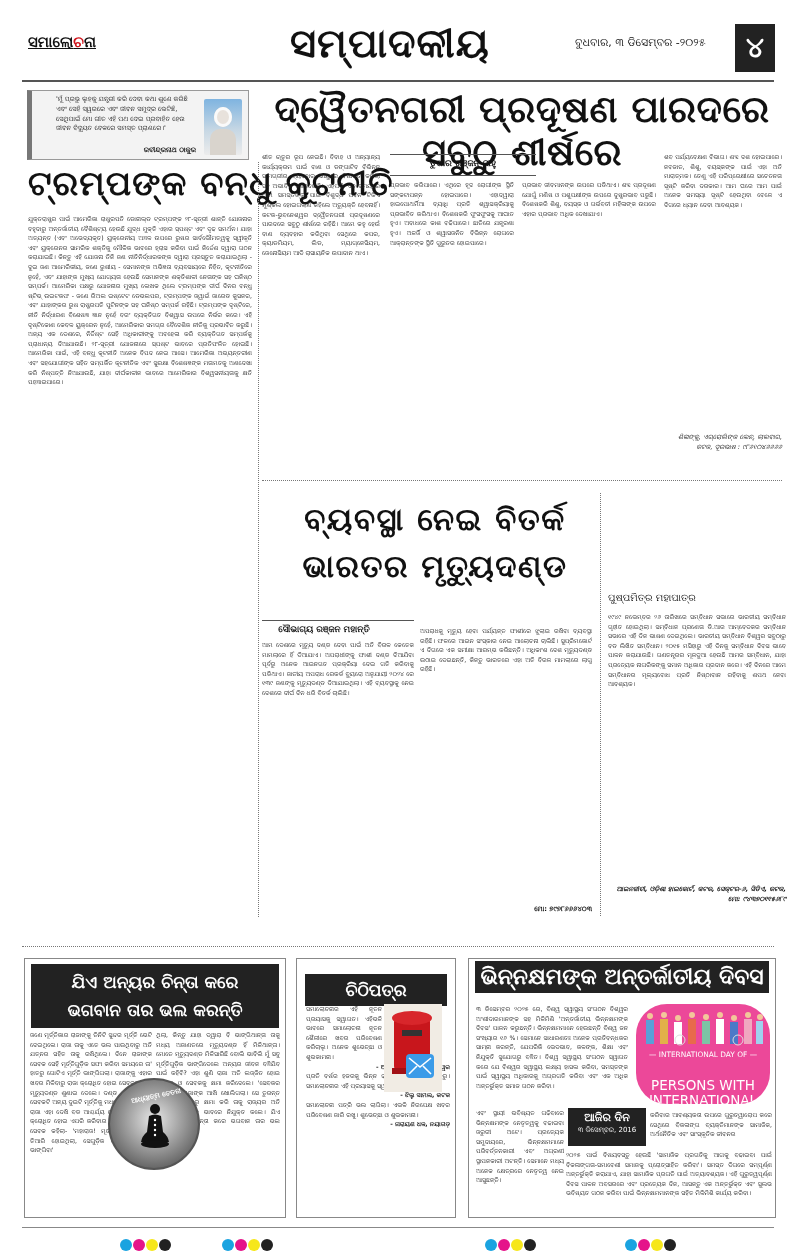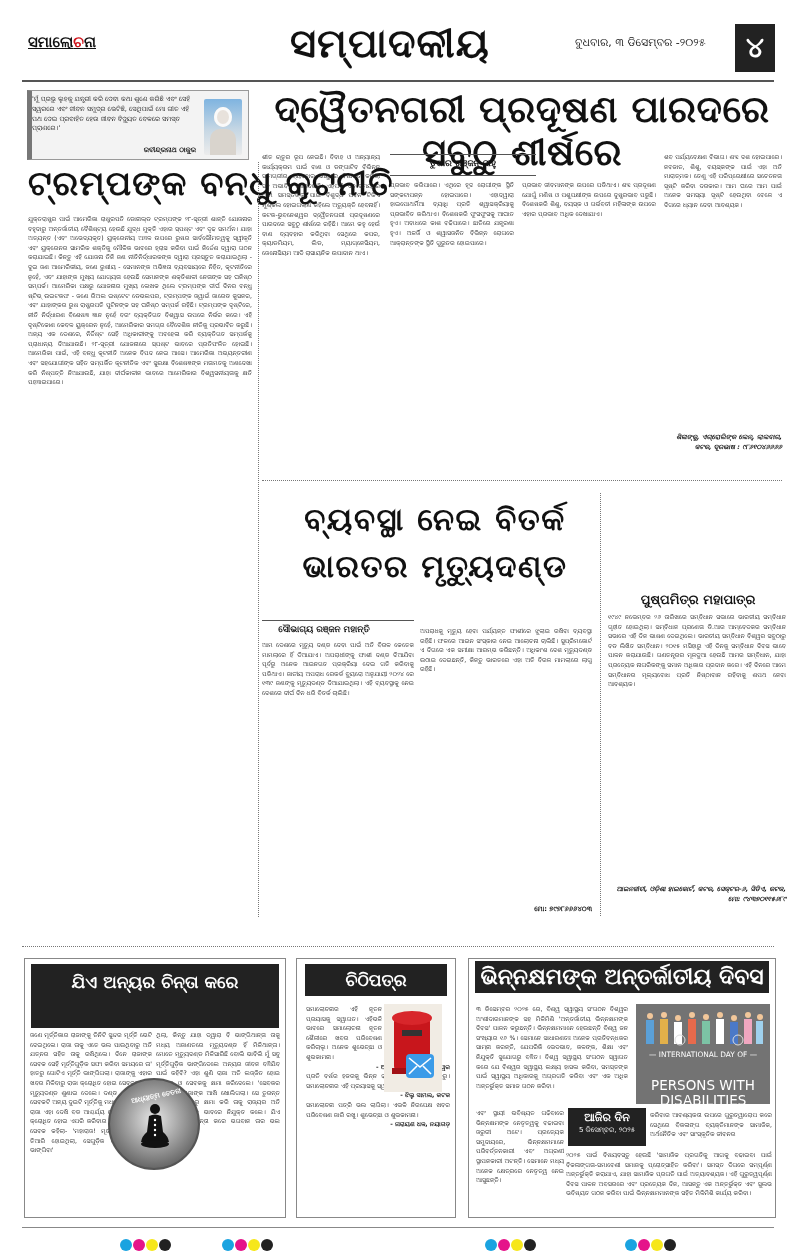--- a/index.html
+++ b/index.html
@@ -8,67 +8,67 @@
 .txt{font-size:6.2px;line-height:9.6px;text-align:justify;color:#222;overflow:hidden}
 
 #masthead{left:0;top:0;width:800px;height:82px}
 #brand{left:28px;top:33px;font-size:15px;font-weight:bold;text-decoration:underline;color:#111}
 #brand .red{color:#d0141b}
 #section-title{left:290px;top:20px;font-size:40px;font-weight:bold;letter-spacing:1px}
 #date{left:575px;top:36px;font-size:11px}
 #page-num{left:735px;top:24px;width:40px;height:48px;background:#222;color:#fff;font-size:28px;font-weight:bold;text-align:center;line-height:48px}
 #top-rule{left:22px;top:80px;width:752px;height:2px;background:#555}
 
-#quote-box{left:27px;top:90px;width:222px;height:70px;border:1px solid #999;border-left:5px solid #777;background:#f3f3f3;padding:4px 48px 4px 0}
+#quote-box{left:27px;top:90px;width:222px;height:70px;border:1px solid #999;border-left:5px solid #777;background:#f3f3f3;padding:4px 48px 4px 24px}
 #quote-text{font-size:6.6px;line-height:9.8px}
 #quote-author{position:absolute;right:52px;bottom:5px;font-size:7px;font-weight:bold}
 #quote-photo{position:absolute;right:6px;top:8px;width:38px;height:56px;background:linear-gradient(#7fb4e0,#c6d7e4 55%,#ececec);border-radius:2px}
 #quote-photo:before{content:"";position:absolute;left:10px;top:8px;width:18px;height:20px;border-radius:50%;background:#e8e2dc;box-shadow:0 0 0 3px #fafafa inset}
 #quote-photo:after{content:"";position:absolute;left:6px;top:30px;width:26px;height:26px;background:#d9d4cd;border-radius:10px 10px 0 0}
 
 #col1-headline{left:28px;top:163px;font-size:34px;font-weight:bold;letter-spacing:1px}
 #col1-body{left:28px;top:214px;width:224px;height:690px}
 #vdiv1{left:258px;top:162px;width:0;height:755px;border-left:1px dotted #777}
 
 #lead-headline{left:262px;top:88px;width:520px;text-align:center;font-size:37px;font-weight:bold;letter-spacing:.5px}
 #lead-col-a{left:262px;top:152px;width:118px;height:318px}
 #lead-byline-rule1{left:390px;top:154px;width:146px;height:1px;background:#555}
 #lead-byline{left:390px;top:158px;width:146px;text-align:center;font-size:9px;font-weight:bold}
 #lead-byline-rule2{left:390px;top:175px;width:146px;height:1px;background:#555}
 #lead-col-b{left:390px;top:180px;width:124px;height:290px}
 #lead-col-c{left:522px;top:180px;width:134px;height:290px}
 #lead-col-d{left:664px;top:152px;width:118px;height:280px}
-#lead-addr{left:664px;top:432px;width:118px;font-size:6.6px;line-height:10px;font-weight:bold;font-style:italic;text-align:right}
+#lead-addr{left:664px;top:432px;width:118px;font-size:6.6px;line-height:10px;font-weight:normal;font-style:italic;text-align:right}
 #hdiv1{left:262px;top:480px;width:520px;border-top:1px dotted #777}
 
 #s2-headline{left:270px;top:496px;width:330px;text-align:center;font-size:31px;font-weight:bold;line-height:47px;letter-spacing:1.5px}
 #s2-byline-rule{left:262px;top:620px;width:152px;height:1px;background:#555}
 #s2-byline{left:248px;top:624px;width:152px;text-align:center;font-size:8.8px;font-weight:bold}
 #s2-col-a{left:262px;top:640px;width:152px;height:268px}
 #s2-col-b{left:420px;top:626px;width:172px;height:276px}
 #s2-phone{left:420px;top:905px;width:172px;text-align:right;font-size:6.8px;font-weight:bold}
 #vdiv2{left:600px;top:493px;height:423px;border-left:1px dotted #777}
 
 #s3-headline{left:608px;top:520px;width:180px;text-align:center;font-size:24px;font-weight:bold;line-height:34px}
-#s3-byline{left:608px;top:592px;width:180px;text-align:center;font-size:13px;font-weight:bold}
+#s3-byline{left:608px;top:592px;width:180px;font-size:10px;font-weight:normal}
 #s3-body{left:608px;top:612px;width:178px;height:270px}
 #s3-addr{left:608px;top:884px;width:178px;text-align:right;font-size:6.6px;line-height:10px;font-weight:bold;font-style:italic}
 #hdiv2{left:22px;top:946px;width:752px;border-top:1px dotted #777}
 
 .box{border:1px solid #888;background:#fff}
 .black-head{background:#222;color:#fff;text-align:center;font-weight:bold}
 #box1{left:24px;top:958px;width:262px;height:260px}
 #box1-head{margin:5px 6px;height:64px;font-size:17px;line-height:28px;padding-top:4px}
 #box1-col-a{left:30px;top:1030px;width:122px;height:184px}
 #box1-col-b{left:156px;top:1030px;width:124px;height:184px}
 #yoga-img{left:108px;top:1078px;width:92px;height:92px;border-radius:50%;background:radial-gradient(circle at 50% 45%,#e8e8e8 0,#9a9a9a 45%,#3a3a3a 100%);border:2px solid #555}
 #yoga-img .fig{position:absolute;left:30px;top:22px;width:30px;height:48px}
 #yoga-label{position:absolute;left:8px;top:12px;width:76px;text-align:center;font-size:7px;font-weight:bold;color:#fff;transform:rotate(-12deg)}
 #box2{left:296px;top:958px;width:160px;height:260px}
-#box2-head{margin:5px 8px;height:32px;font-size:17px;line-height:32px}
+#box2-head{margin:15px 8px;height:32px;font-size:17px;line-height:32px}
 #box2-body{left:306px;top:1004px;width:144px;height:210px}
 #postbox-img{left:384px;top:1004px;width:58px;height:88px}
 #box3{left:468px;top:958px;width:308px;height:260px}
 #box3-head{margin:2px 6px;height:32px;font-size:22px;line-height:32px}
 #box3-body-a{left:476px;top:1004px;width:152px;height:100px}
 #poster{left:636px;top:1004px;width:134px;height:100px;background:#1d3b78;color:#fff;text-align:center;overflow:hidden}
 #poster-people{position:absolute;left:6px;top:6px;width:122px;height:36px}
 #poster-line1{position:absolute;left:0;top:46px;width:134px;font-size:7.4px}
 #poster-line2{position:absolute;left:0;top:74px;width:134px;font-size:13.5px;font-weight:normal;line-height:15px}
 #today-box{left:568px;top:1108px;width:78px;height:38px;background:#222;color:#fff;text-align:center}
@@ -126,20 +126,21 @@
 <div id="s3-headline" class="abs">
 </div>
 <div id="s3-byline" class="abs">ପୁଷ୍ପମିତ୍ର ମହାପାତ୍ର</div>
 <div id="s3-body" class="abs txt">୧୯୪୯ ନଭେମ୍ବର ୨୬ ତାରିଖରେ ସମ୍ବିଧାନ ସଭାରେ ଭାରତୀୟ ସମ୍ବିଧାନ ଗୃହୀତ ହୋଇଥିଲା। ସମ୍ବିଧାନ ପ୍ରଣେତା ଡି.ଆର ଆମ୍ବେଦକର ସମ୍ବିଧାନ ସଭାରେ ଏହି ଦିନ ଭାଷଣ ଦେଇଥିଲେ। ଭାରତୀୟ ସମ୍ବିଧାନ ବିଶ୍ୱର ସବୁଠାରୁ ବଡ ଲିଖିତ ସମ୍ବିଧାନ। ୨୦୧୫ ମସିହାରୁ ଏହି ଦିନକୁ ସମ୍ବିଧାନ ଦିବସ ଭାବେ ପାଳନ କରାଯାଉଛି। ଗଣତନ୍ତ୍ରର ମୂଳଦୁଆ ହେଉଛି ଆମର ସମ୍ବିଧାନ, ଯାହା ପ୍ରତ୍ୟେକ ନାଗରିକଙ୍କୁ ସମାନ ଅଧିକାର ପ୍ରଦାନ କରେ। ଏହି ଦିନରେ ଆମେ ସମ୍ବିଧାନର ମୂଲ୍ୟବୋଧ ପ୍ରତି ନିଷ୍ଠାବାନ ରହିବାକୁ ଶପଥ ନେବା ଆବଶ୍ୟକ।</div>
 <div id="s3-addr" class="abs">ଆଇନଜୀବୀ, ଓଡ଼ିଶା ହାଇକୋର୍ଟ, କଟକ, ସେକ୍ଟର-୬, ସିଡିଏ, କଟକ, ମୋ: ୯୪୩୭୦୧୧୫୬୮୯</div>
 <div id="hdiv2" class="abs"></div>
 
 <div id="box1" class="abs box">
   <div id="box1-head" class="black-head">
     <div>ଯିଏ ଅନ୍ୟର ଚିନ୍ତା କରେ</div>
+    <div>ଭଗବାନ ତାର ଭଲ କରନ୍ତି</div>
   </div>
 </div>
 <div id="box1-col-a" class="abs txt" style="shape-outside:circle(50%);">ଜଣେ ମୂର୍ତ୍ତିକାର ରାଜାଙ୍କୁ ତିନିଟି ସୁନ୍ଦର ମୂର୍ତ୍ତି ଭେଟି ଦେଇଥିଲେ। ରାଜା ତାକୁ ଏତେ ଭଲ ପାଉଥିବାରୁ ଅତି ଯତ୍ନର ସହିତ ତାକୁ ରଖିଥିଲେ। ଦିନେ ରାଜାଙ୍କ ସେବକ ସେହି ମୂର୍ତ୍ତିଗୁଡ଼ିକ ସଫା କରିବା ସମୟରେ ତା' ହାତରୁ ଗୋଟିଏ ମୂର୍ତ୍ତି ଭାଙ୍ଗିଗଲା। ରାଜାଙ୍କୁ ଏହାର ଖବର ମିଳିବାରୁ ରାଜା କ୍ରୋଧିତ ହୋଇ ସେବକକୁ ଡାକି ମୃତ୍ୟୁଦଣ୍ଡ ଶୁଣାଇ ଦେଲେ। ଦଣ୍ଡ ଶୁଣିବା ପରେ ସେବକଟି ଅନ୍ୟ ଦୁଇଟି ମୂର୍ତ୍ତିକୁ ମଧ୍ୟ ଭାଙ୍ଗିଦେଲା। ରାଜା ଏହା ଦେଖି ବଡ ଆଶ୍ଚର୍ଯ୍ୟ ହେବା ସହିତ ଅଧିକ କ୍ରୋଧିତ ହୋଇ ଏପରି କରିବାର କାରଣ ପଚାରିବାରୁ ସେବକ କହିଲା- 'ମହାରାଜ! ମୂର୍ତ୍ତିଗୁଡ଼ିକ ମାଟିରେ ତିଆରି ହୋଇଥିଲା, ସେଗୁଡ଼ିକ ଦିନେ ନା ଦିନେ ଭାଙ୍ଗିବା'</div>
 <div id="box1-col-b" class="abs txt">ଥିଲା, କିନ୍ତୁ ଯାହା ଦ୍ୱାରା ବି ଭାଙ୍ଗିଥାନ୍ତା ତାକୁ ମଧ୍ୟ ଅଜାଣତରେ ମୃତ୍ୟୁଦଣ୍ଡ ହିଁ ମିଳିଥାନ୍ତା। ମୋତେ ମୃତ୍ୟୁଦଣ୍ଡ ମିଳିସାରିଛି ବୋଲି ଭାବିଲି ମୁଁ ସବୁ ମୂର୍ତ୍ତିଗୁଡ଼ିକ ଭାଙ୍ଗିଦେଲେ ଅନ୍ୟର ଜୀବନ ବଞ୍ଚିଯିବ ପାଇଁ କହିବି? ଏହା ଶୁଣି ରାଜା ଅତି ଲଜ୍ଜିତ ହୋଇ ଶୁଣିଲେ ଓ ସେବକକୁ କ୍ଷମା କରିଦେଲେ। 'ସେବକର କଥା ଶୁଣି ରାଜାଙ୍କ ଆଖି ଖୋଲିଗଲା। ସେ ତୁରନ୍ତ ସେବକକୁ ଦଣ୍ଡରୁ କ୍ଷମା କରି ତାକୁ ରାଜ୍ୟର ଅତି ବିଶ୍ୱସ୍ତ ସେବକ ଭାବରେ ନିଯୁକ୍ତ କଲେ। ଯିଏ ଅନ୍ୟର ଭଲ ଚିନ୍ତା କରେ ଭଗବାନ ତାର ଭଲ କରନ୍ତି।</div>
 <div id="yoga-img" class="abs">
   <div id="yoga-label">ଆଧ୍ୟାତ୍ମ ଚେତନା</div>
   <svg class="fig" viewBox="0 0 30 48">
     <circle cx="15" cy="7" r="5" fill="#111"></circle>
     <path d="M9 14 Q15 11 21 14 L23 30 Q28 34 29 40 L1 40 Q2 34 7 30 Z" fill="#111"></path>
     <ellipse cx="15" cy="42" rx="14" ry="4" fill="#111"></ellipse>
@@ -168,21 +169,21 @@
   <rect x="18" y="26" width="20" height="6" fill="#333"></rect>
   <rect x="8" y="64" width="40" height="6" fill="#a11015"></rect>
   <rect x="22" y="50" width="28" height="24" rx="4" fill="#3b9be8"></rect>
   <path d="M25 54 L36 63 L47 54 M25 70 L33 62 M47 70 L39 62" stroke="#fff" stroke-width="1.6" fill="none"></path>
 </svg>
 
 <div id="box3" class="abs box">
   <div id="box3-head" class="black-head">ଭିନ୍ନକ୍ଷମଙ୍କ ଅନ୍ତର୍ଜାତୀୟ ଦିବସ</div>
 </div>
 <div id="box3-body-a" class="abs txt">୩ ଡିସେମ୍ବର ୨୦୨୫ ରେ, ବିଶ୍ୱ ସ୍ୱାସ୍ଥ୍ୟ ସଂଗଠନ ବିଶ୍ୱର ଅଂଶୀଦାରମାନଙ୍କ ସହ ମିଳିମିଶି 'ଅନ୍ତର୍ଜାତୀୟ ଭିନ୍ନକ୍ଷମଙ୍କ ଦିବସ' ପାଳନ କରୁଛନ୍ତି। ଭିନ୍ନକ୍ଷମମାନେ ହେଉଛନ୍ତି ବିଶ୍ୱ ଜନ ସଂଖ୍ୟାର ୧୬ %। ସେମାନେ ସାଧାରଣତଃ ଅନେକ ପ୍ରତିବନ୍ଧକର ସାମ୍ନା କରନ୍ତି, ଯେପରିକି ଭେଦଭାବ, କଳଙ୍କ, ଶିକ୍ଷା ଏବଂ ନିଯୁକ୍ତି ସୁଯୋଗରୁ ବଞ୍ଚିତ। ବିଶ୍ୱ ସ୍ୱାସ୍ଥ୍ୟ ସଂଗଠନ ସ୍ୱାଗତ କରେ ଯେ ବିଶ୍ୱର ସ୍ୱାସ୍ଥ୍ୟ ଲକ୍ଷ୍ୟ ହାସଲ କରିବା, ସମସ୍ତଙ୍କ ପାଇଁ ସ୍ୱାସ୍ଥ୍ୟ ଅଧିକାରକୁ ଅଗ୍ରଗତି କରିବା ଏବଂ ଏକ ଅଧିକ ଅନ୍ତର୍ଭୁକ୍ତ ସମାଜ ଗଠନ କରିବା।</div>
-<div id="poster" class="abs" style="background: #737373;">
+<div id="poster" class="abs" style="background: #ec4899; border-radius: 31px;">
   <svg id="poster-people" viewBox="0 0 122 36">
     <g fill="#f2c79a">
       <circle cx="8" cy="6" r="3"></circle>
         <circle cx="22" cy="5" r="3"></circle>
         <circle cx="36" cy="8" r="3"></circle>
         <circle cx="50" cy="5" r="3"></circle>
         <circle cx="64" cy="7" r="3"></circle>
         <circle cx="78" cy="5" r="3"></circle>
         <circle cx="92" cy="8" r="3"></circle>
         <circle cx="106" cy="5" r="3"></circle>
@@ -196,27 +197,27 @@
       <rect x="74" y="9" width="8" height="25" fill="#fff"></rect>
       <rect x="88" y="12" width="8" height="22" fill="#4b79c8"></rect>
       <rect x="102" y="9" width="8" height="25" fill="#f0a7c0"></rect>
       <rect x="114" y="11" width="7" height="23" fill="#9fd1ee"></rect>
     <circle cx="38" cy="30" r="5" fill="none" stroke="#ddd" stroke-width="1"></circle>
       <circle cx="96" cy="30" r="5" fill="none" stroke="#ddd" stroke-width="1"></circle>
   </svg>
   <div id="poster-line1">— INTERNATIONAL DAY OF —</div>
   <div id="poster-line2">
     <div>PERSONS WITH</div>
-    <div>DISABILITIES</div>
+    <div>INTERNATIONAL</div>
   </div>
 </div>
 <div id="box3-body-b" class="abs txt">ଏବଂ ସ୍ଥାୟୀ ଭବିଷ୍ୟତ ଗଢିବାରେ ଭିନ୍ନକ୍ଷମଙ୍କ ନେତୃତ୍ୱକୁ ବଢାଇବା ଜରୁରୀ ଅଟେ। ପ୍ରତ୍ୟେକ ସମୁଦାୟରେ, ଭିନ୍ନକ୍ଷମମାନେ ପରିବର୍ତ୍ତନକାରୀ ଏବଂ ଅଗ୍ରଣୀ ସ୍ଥାପନକାରୀ ଅଟନ୍ତି। ସେମାନେ ମଧ୍ୟ ଅନେକ କ୍ଷେତ୍ରରେ ନେତୃତ୍ୱ ନେଇ ଆସୁଛନ୍ତି।</div>
 <div id="today-box" class="abs">
   <div id="today-title">ଆଜିର ଦିନ</div>
-  <div id="today-date">5 ଡିସେମ୍ବର, ୨୦୨୫</div>
+  <div id="today-date">୩ ଡିସେମ୍ବର, 2016</div>
 </div>
 <div id="box3-body-c" class="abs txt">କରିବାର ଆବଶ୍ୟକତା ଉପରେ ଗୁରୁତ୍ୱାରୋପ କରେ ସେଥିରେ ବିକଳାଙ୍ଗ ବ୍ୟକ୍ତିମାନଙ୍କ ସାମାଜିକ, ଅର୍ଥନୈତିକ ଏବଂ ସାଂସ୍କୃତିକ ଜୀବନର</div>
 <div id="box3-body-d" class="abs txt">୨୦୨୫ ପାଇଁ ବିଷୟବସ୍ତୁ ହେଉଛି 'ସାମାଜିକ ପ୍ରଗତିକୁ ଆଗକୁ ବଢାଇବା ପାଇଁ ବିକଳାଙ୍ଗତା-ସମାବେଶୀ ସମାଜକୁ ପ୍ରୋତ୍ସାହିତ କରିବା'। ସମସ୍ତ ଦିଗରେ ସମ୍ପୂର୍ଣ୍ଣ ଅନ୍ତର୍ଭୁକ୍ତି କରାଯାଏ, ଯାହା ସାମାଜିକ ପ୍ରଗତି ପାଇଁ ଅତ୍ୟାବଶ୍ୟକ। ଏହି ଗୁରୁତ୍ୱପୂର୍ଣ୍ଣ ଦିବସ ପାଳନ ଅବସରରେ ଏବଂ ପ୍ରତ୍ୟେକ ଦିନ, ଆସନ୍ତୁ ଏକ ଅନ୍ତର୍ଭୁକ୍ତ ଏବଂ ସୁଲଭ ଭବିଷ୍ୟତ ଗଠନ କରିବା ପାଇଁ ଭିନ୍ନକ୍ଷମମାନଙ୍କ ସହିତ ମିଳିମିଶି କାର୍ଯ୍ୟ କରିବା।</div>
 
 <div id="foot-rule" class="abs"></div>
 <div class="abs reg" style="left:120px;">
   <span class="dot" style="background: rgb(26, 163, 224);"></span><span class="dot" style="background: rgb(229, 20, 138);"></span><span class="dot" style="background: rgb(246, 231, 27);"></span><span class="dot" style="background: rgb(34, 34, 34);"></span>
 </div>
 <div class="abs reg" style="left:222px;">
   <span class="dot" style="background: rgb(26, 163, 224);"></span><span class="dot" style="background: rgb(229, 20, 138);"></span><span class="dot" style="background: rgb(246, 231, 27);"></span><span class="dot" style="background: rgb(34, 34, 34);"></span>

